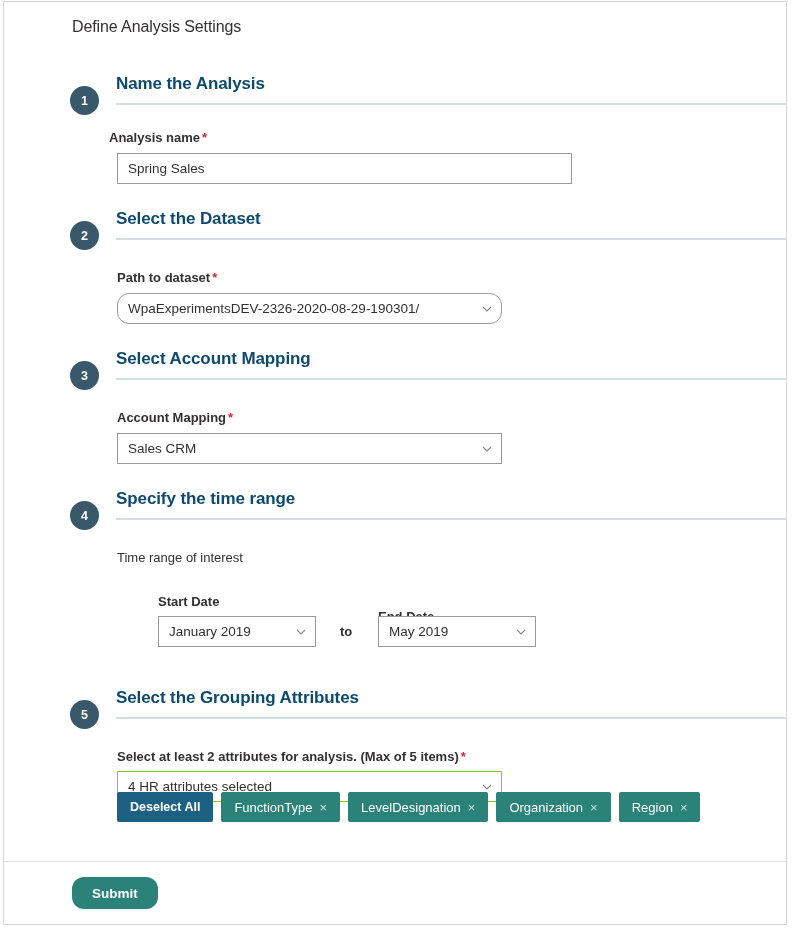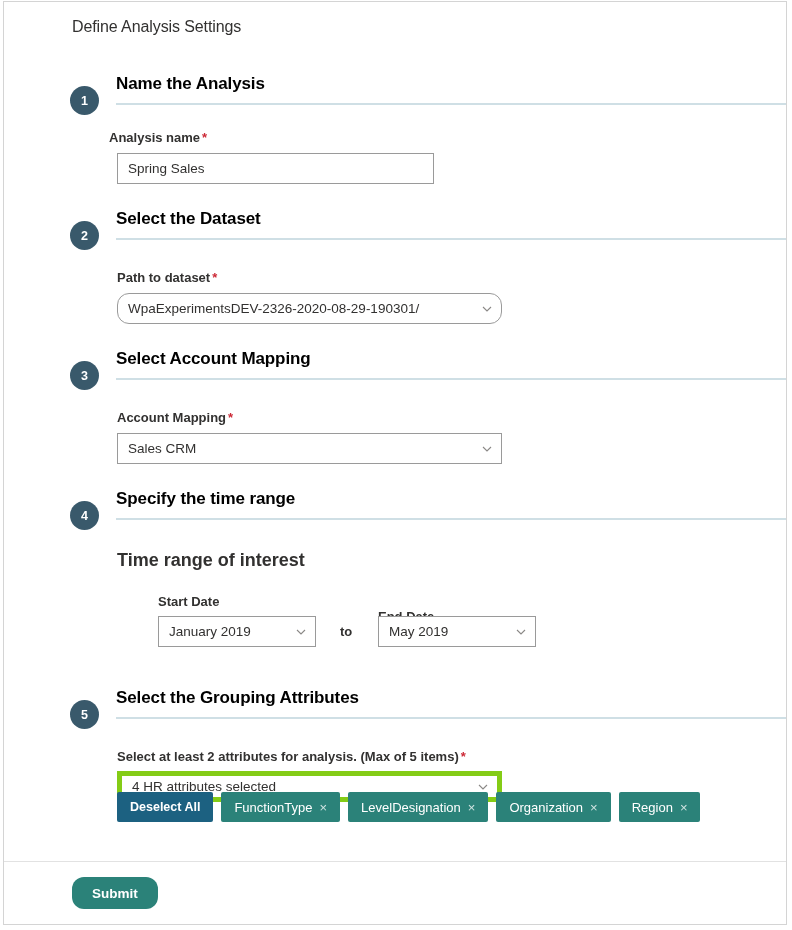--- a/index.html
+++ b/index.html
@@ -67,21 +67,21 @@
     align-items: center;
     justify-content: center;
     box-sizing: border-box;
   }
   .step-heading {
     position: absolute;
     left: 112px;
     top: -12px;
     font-size: 17px;
     font-weight: 600;
-    color: #000000;
+    color: #0c4a6e;
     letter-spacing: -0.1px;
     white-space: nowrap;
   }
   .step-rule {
     position: absolute;
     left: 112px;
     top: 17px;
     width: 673px;
     height: 2px;
     background: #cfdfe5;
@@ -109,38 +109,38 @@
     border: 1px solid #9a9a9a;
     font-size: 13.5px;
     color: #323130;
     display: flex;
     align-items: center;
     padding: 0 10px;
     height: 31px;
   }
   .select-box { padding-right: 30px; }
 
-  .select-box.accent { border: 5px solid #84cc16; }
+  .select-box.accent { border: 1px solid #84cc16; }
 
   .chevron {
     position: absolute;
     right: 9px;
     top: 50%;
     width: 10px;
     height: 10px;
     margin-top: -5px;
     pointer-events: none;
   }
   .chevron svg { display: block; }
 
   .plain-label {
     position: absolute;
-    font-size: 18px;
-    color: #323130;
-    font-weight: 700;
+    font-size: 13px;
+    color: #323130;
+    font-weight: 400;
     white-space: nowrap;
   }
 
   .to-label {
     position: absolute;
     font-size: 13px;
     font-weight: 600;
     color: #323130;
   }
 
@@ -212,21 +212,21 @@
     <div class="page-title">Define Analysis Settings</div>
 
     <div class="step" style="top:84px;">
       <div class="step-badge">1</div>
       <div class="step-heading">Name the Analysis</div>
       <div class="step-rule"></div>
     </div>
     <div class="field-label" style="left:105px; top:128px;">
       <span>Analysis name</span><span class="req">*</span>
     </div>
-    <div class="text-input" style="left:113px; top:151px; width:317px;">
+    <div class="text-input" style="left:113px; top:151px; width:455px;">
       <span>Spring Sales</span>
     </div>
 
     <div class="step" style="top:219px;">
       <div class="step-badge">2</div>
       <div class="step-heading">Select the Dataset</div>
       <div class="step-rule"></div>
     </div>
     <div class="field-label" style="left:113px; top:268px;">
       <span>Path to dataset</span><span class="req">*</span>

